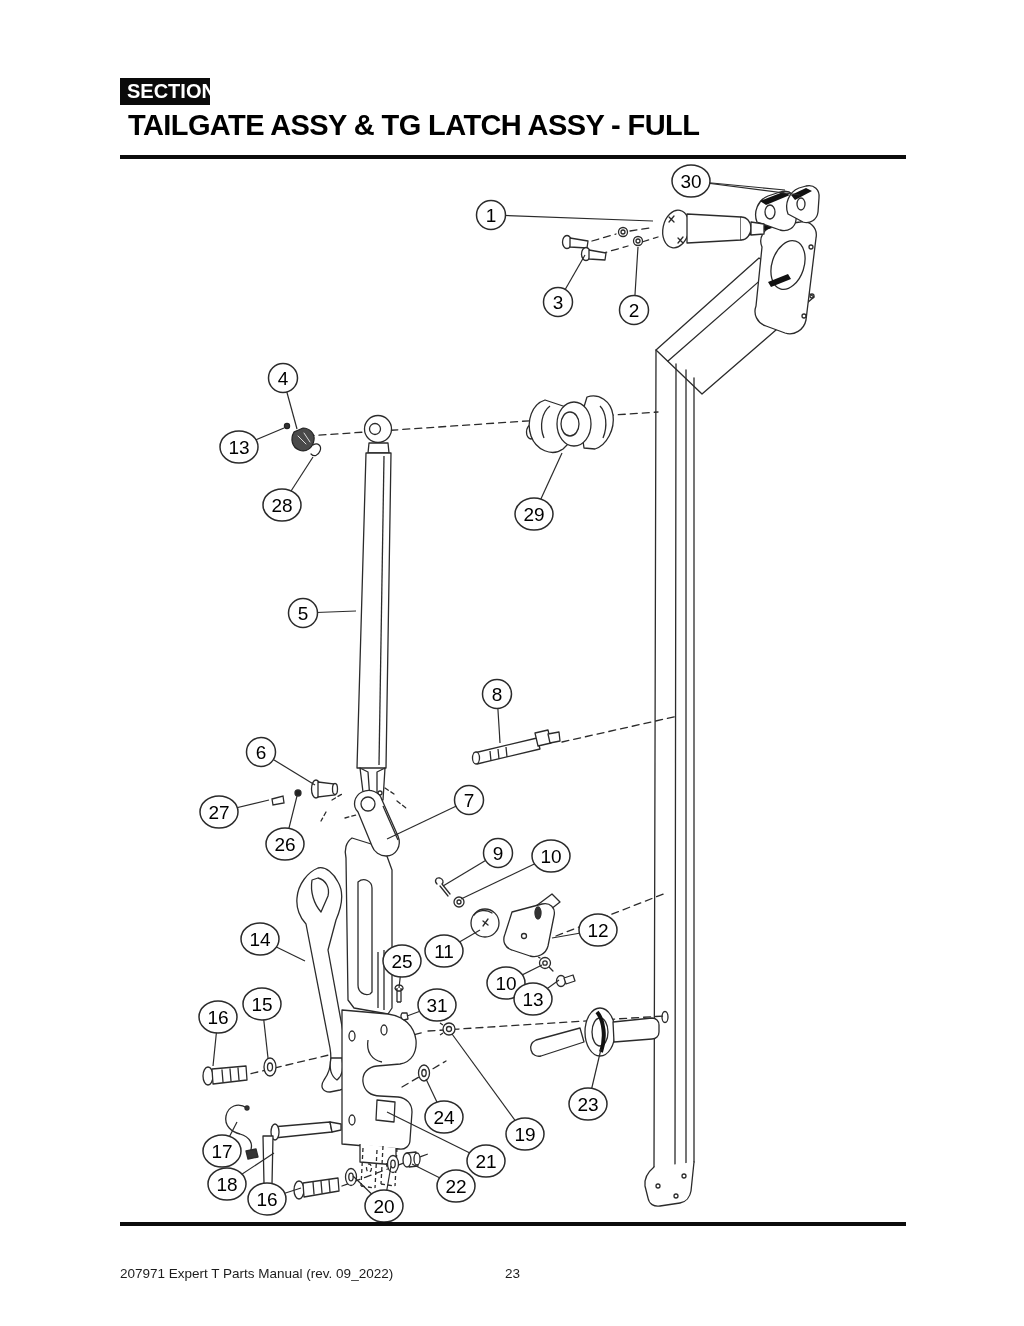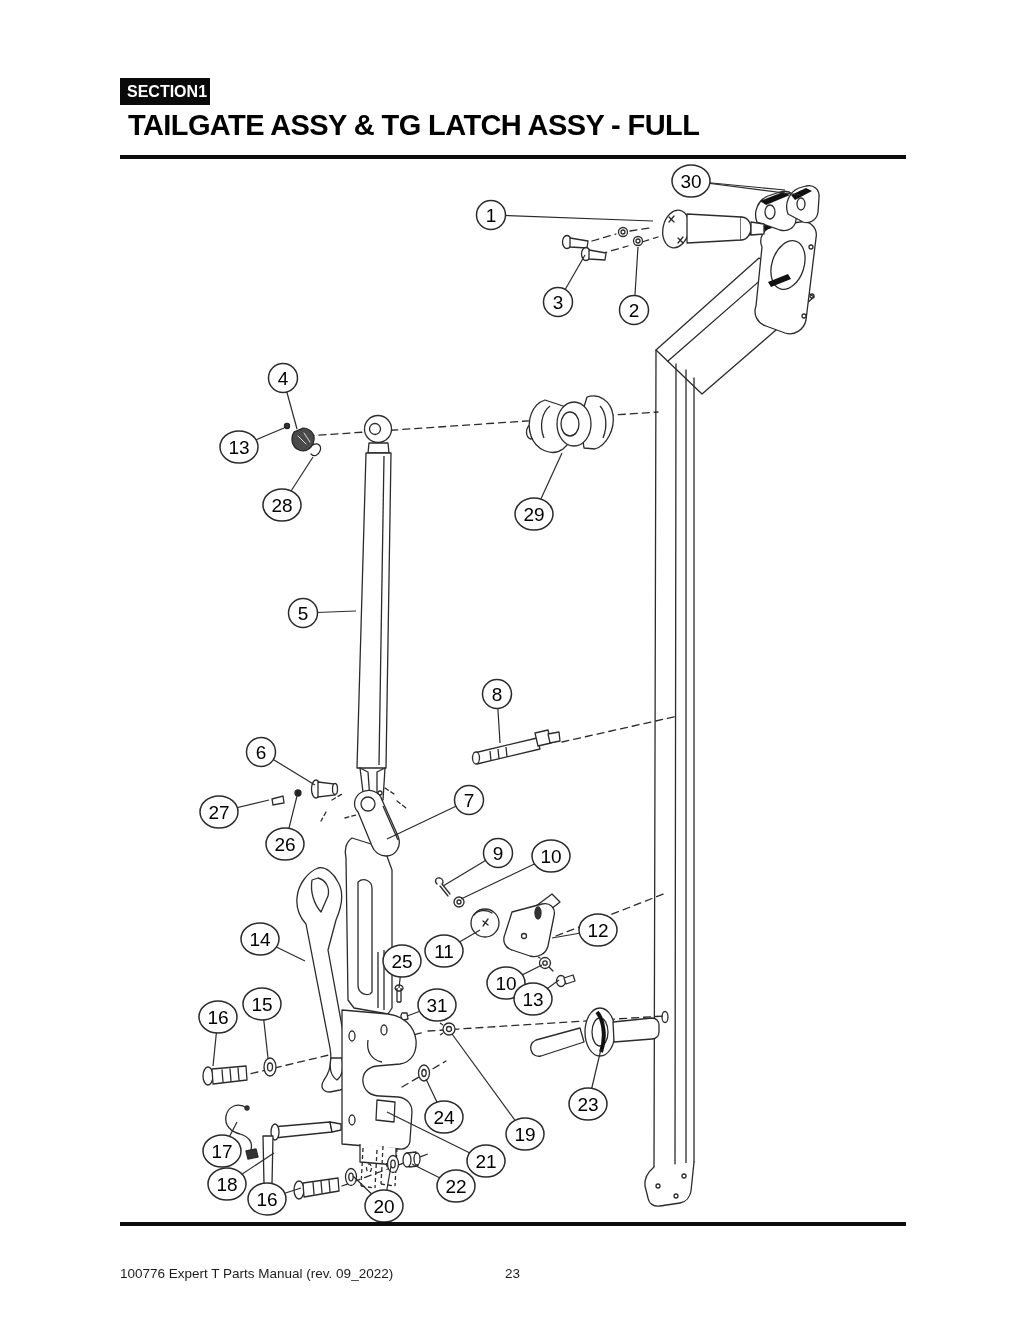--- a/index.html
+++ b/index.html
@@ -5,21 +5,21 @@
   html,body{margin:0;padding:0;background:#888;}
   .page{
     position:relative;width:1024px;height:1326px;background:#ffffff;
     font-family:"Liberation Sans", sans-serif;color:#000;overflow:hidden;
     margin:0 auto;
   }
   .header{position:absolute;left:120px;top:78px;width:786px;}
   .section-chip{
     display:inline-flex;justify-content:space-between;align-items:center;
     box-sizing:border-box;width:90px;height:27px;padding:0 9px 0 7px;
-    background:#0a0a0a;color:#fff;font-weight:700;font-size:16px;letter-spacing:0px;
+    background:#0a0a0a;color:#fff;font-weight:700;font-size:20px;letter-spacing:0px;
   }
   .title{
     margin:5px 0 0 8px;font-size:29px;font-weight:700;letter-spacing:-0.6px;
     line-height:1.05;white-space:nowrap;
   }
   .rule{position:absolute;left:120px;width:786px;height:4px;background:#0c0c0c;}
   .rule.top{top:155px;}
   .rule.bottom{top:1222px;}
   .footer{
     position:absolute;left:120px;top:1266px;width:786px;font-size:13.5px;color:#1c1c1c;
@@ -346,16 +346,16 @@
     <div class="section-chip">
       <span>SECTION</span>
       <span>1</span>
     </div>
     <h1 class="title">TAILGATE ASSY &amp; TG LATCH ASSY - FULL</h1>
   </div>
   <div class="rule top"></div>
   <div class="rule bottom"></div>
 
   <div class="footer">
-    <span>100776 Expert T Parts Manual (rev. 09_2022)</span>
+    <span>207971 Expert T Parts Manual (rev. 09_2022)</span>
     <span class="page-num">23</span>
   </div>
 </div>
 
 </body></html>

